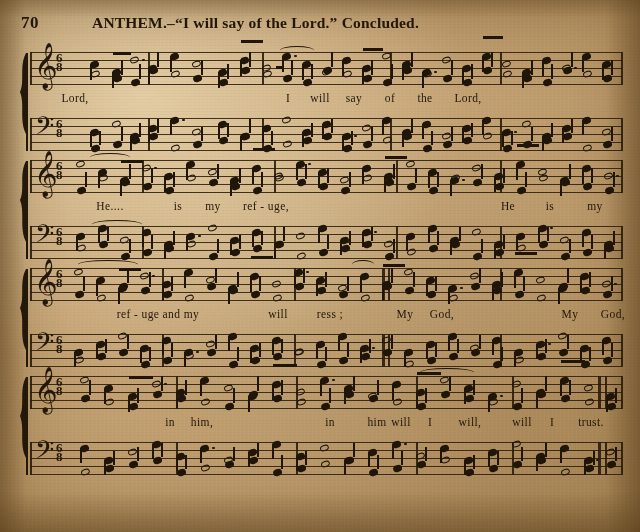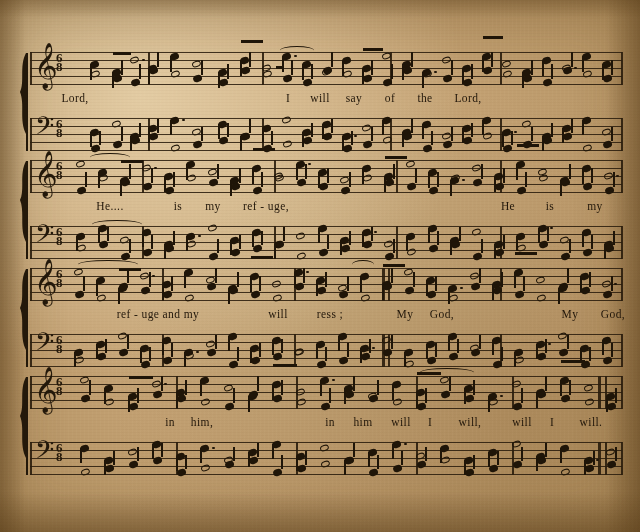--- a/index.html
+++ b/index.html
@@ -198,20 +198,24 @@
 </head>
 <body>
 
 <div id="page">
   <div id="grain"></div>
   <div class="edge edge-l"></div>
   <div class="edge edge-r"></div>
   <div class="edge edge-t"></div>
   <div class="edge edge-b"></div>
 
+  <div id="header">
+    <div id="page-number">70</div>
+    <div id="anthem-title">ANTHEM.–“I will say of the Lord.”  Concluded.</div>
+  </div>
 
   <div id="systems-root">
       <div class="system" style="top: 52px; height: 100px;">
         <div class="brace"><svg width="14" height="100" viewBox="0 0 14 100">
             <path d="M11 1 C4 14, 10 30, 5 40 C10 52, 4 68, 11 82 L11 99 L13 99 L13 1 Z" fill="#23180a"></path>
           </svg></div>
         <div class="stave-wrap" style="top: 0px; height: 100px;">
           <div class="stave" style="top: 0px;">
             <div class="line l0"></div>
             <div class="line l1"></div>
@@ -1146,23 +1150,23 @@
             <div class="stem" style="left: 563px; top: 9px; height: 14px;"></div>
             <div class="nh open" style="left: 576px; top: 6.7px;"></div>
             <div class="nh" style="left: 577px; top: 18.7px;"></div>
             <div class="stem" style="left: 585px; top: 5px; height: 14px;"></div>
           </div>
         </div>
         <div class="lyrics" style="top: 40px;">
           <span class="lyric" style="left: 140px;">in</span>
           <span class="lyric" style="left: 172px;">him,</span>
           <span class="lyric" style="left: 300px;">in</span>
-          <span class="lyric" style="left: 333px;">him</span>
+          <span class="lyric" style="left: 347px;">him</span>
           <span class="lyric" style="left: 371px;">will</span>
           <span class="lyric" style="left: 400px;">I</span>
           <span class="lyric" style="left: 440px;">will,</span>
           <span class="lyric" style="left: 492px;">will</span>
           <span class="lyric" style="left: 522px;">I</span>
-          <span class="lyric" style="left: 561px;">will.</span>
+          <span class="lyric" style="left: 561px;">trust.</span>
         </div>
       </div>
     </div>
 </div>
 
 </body></html>

